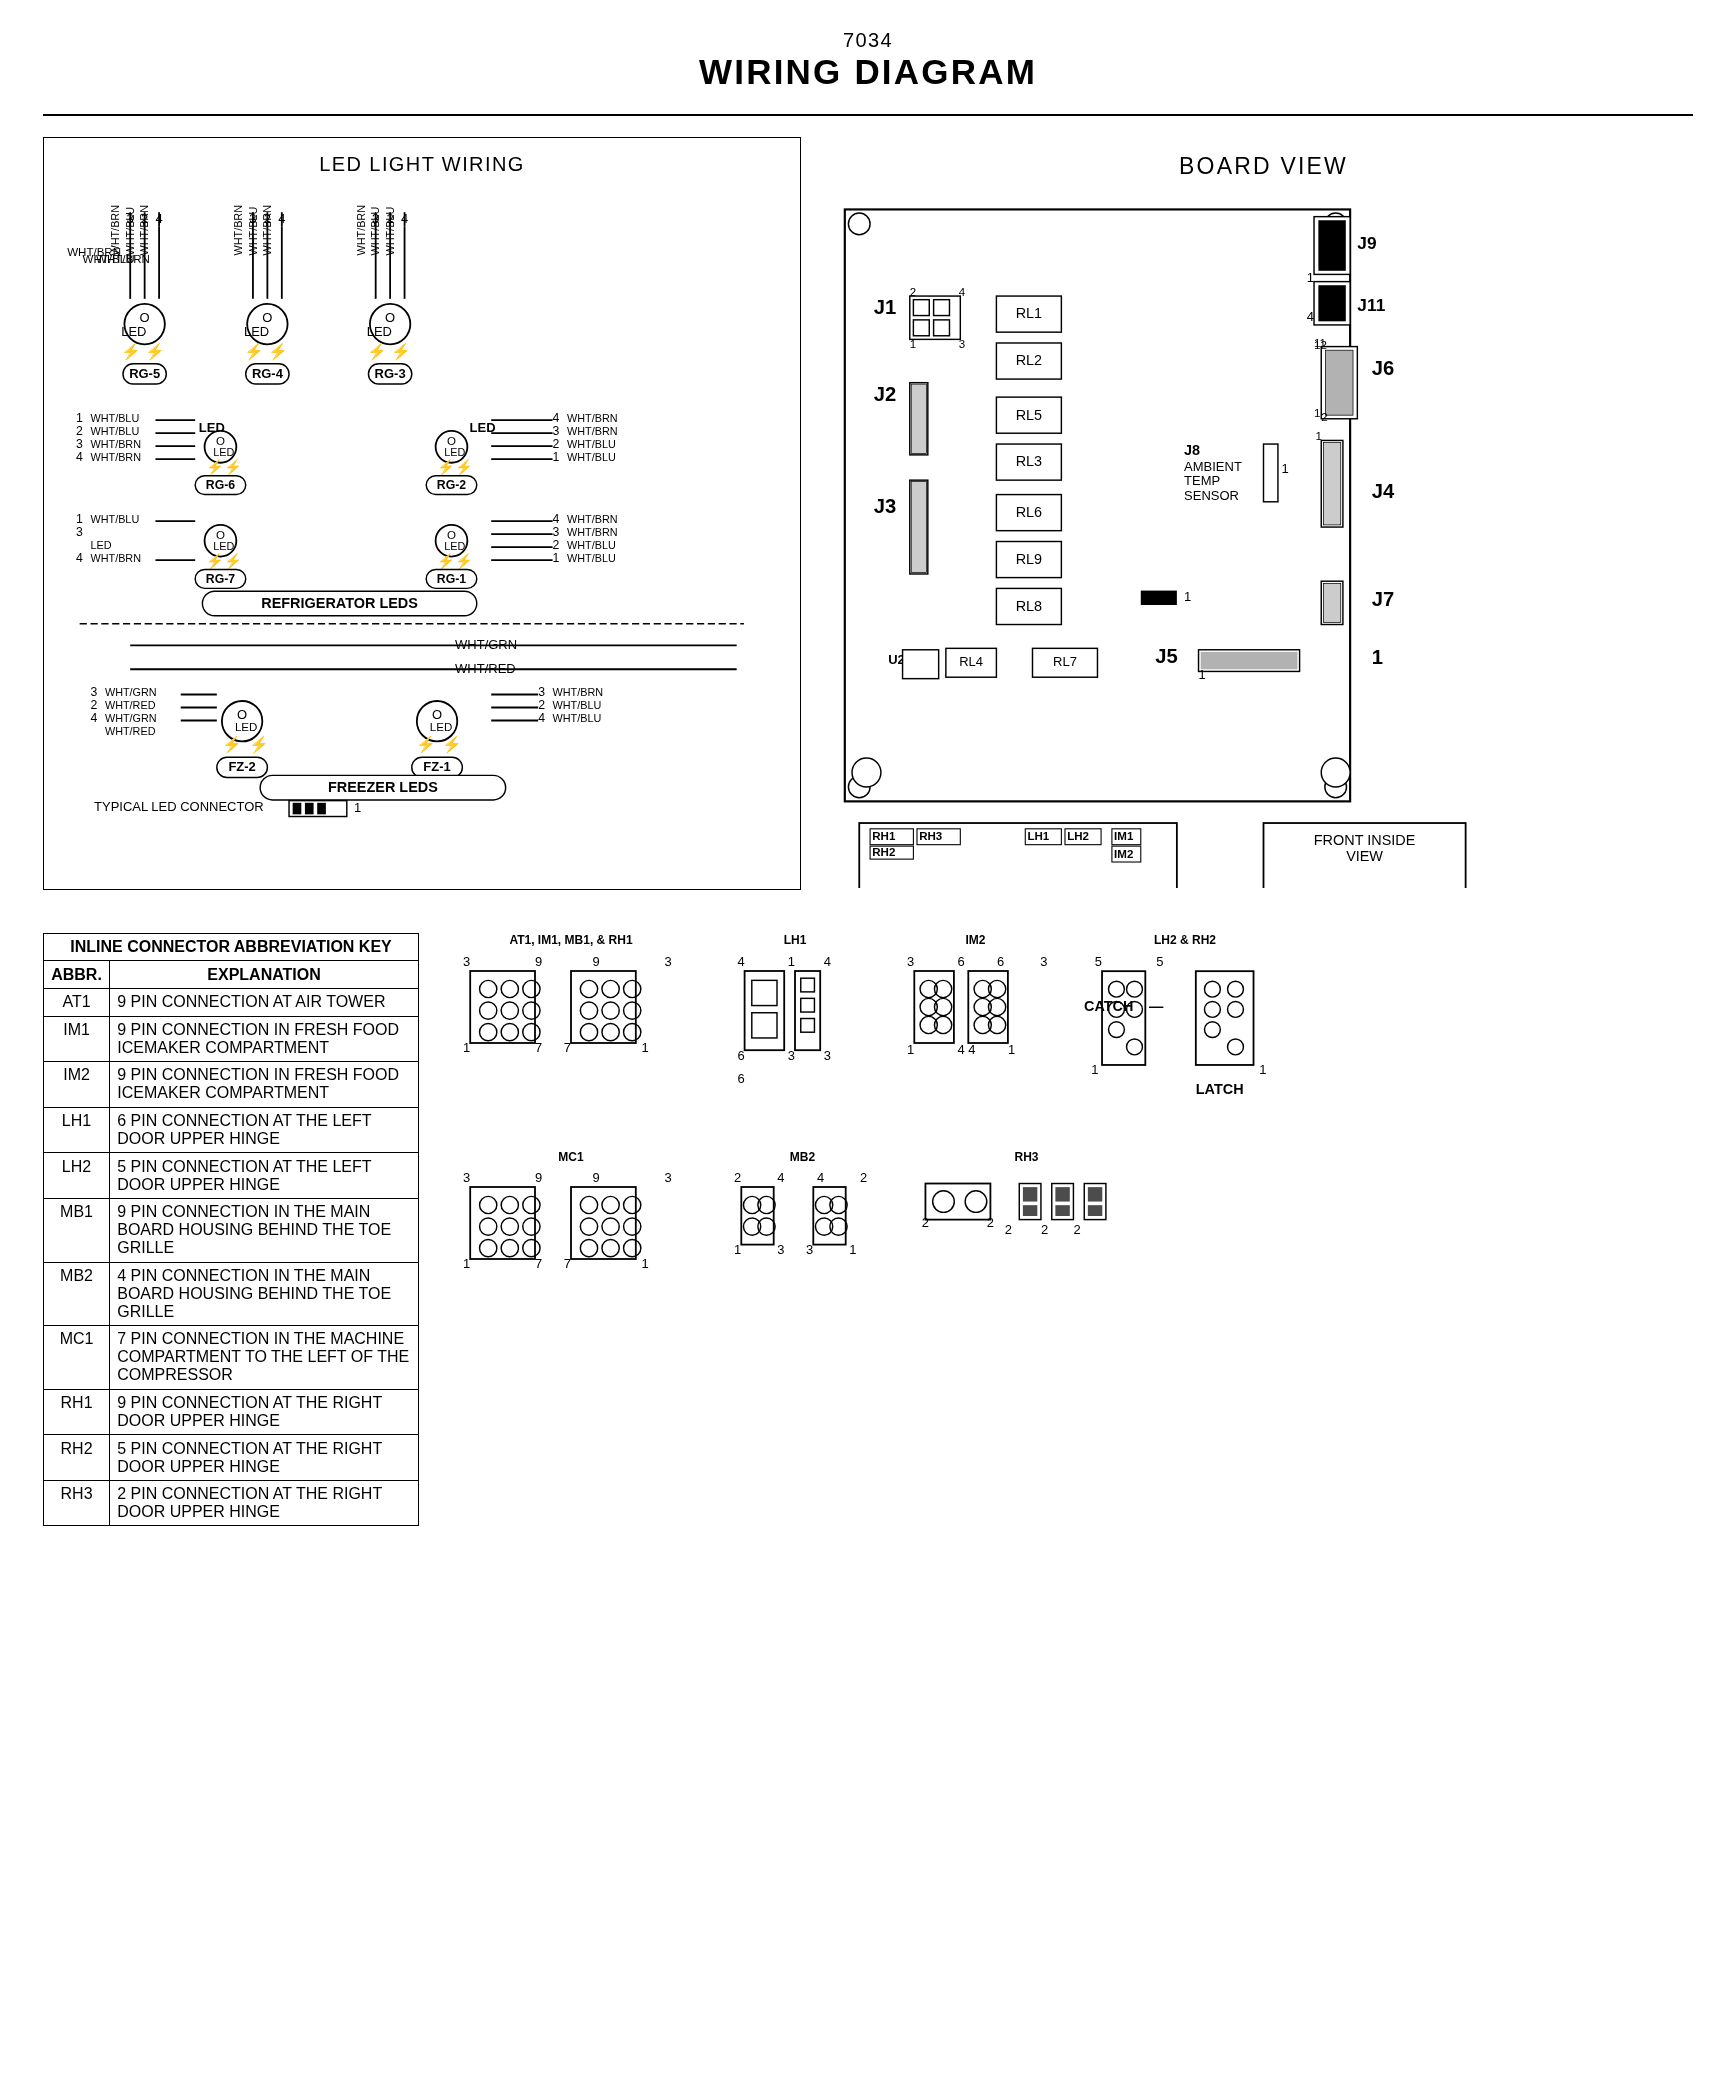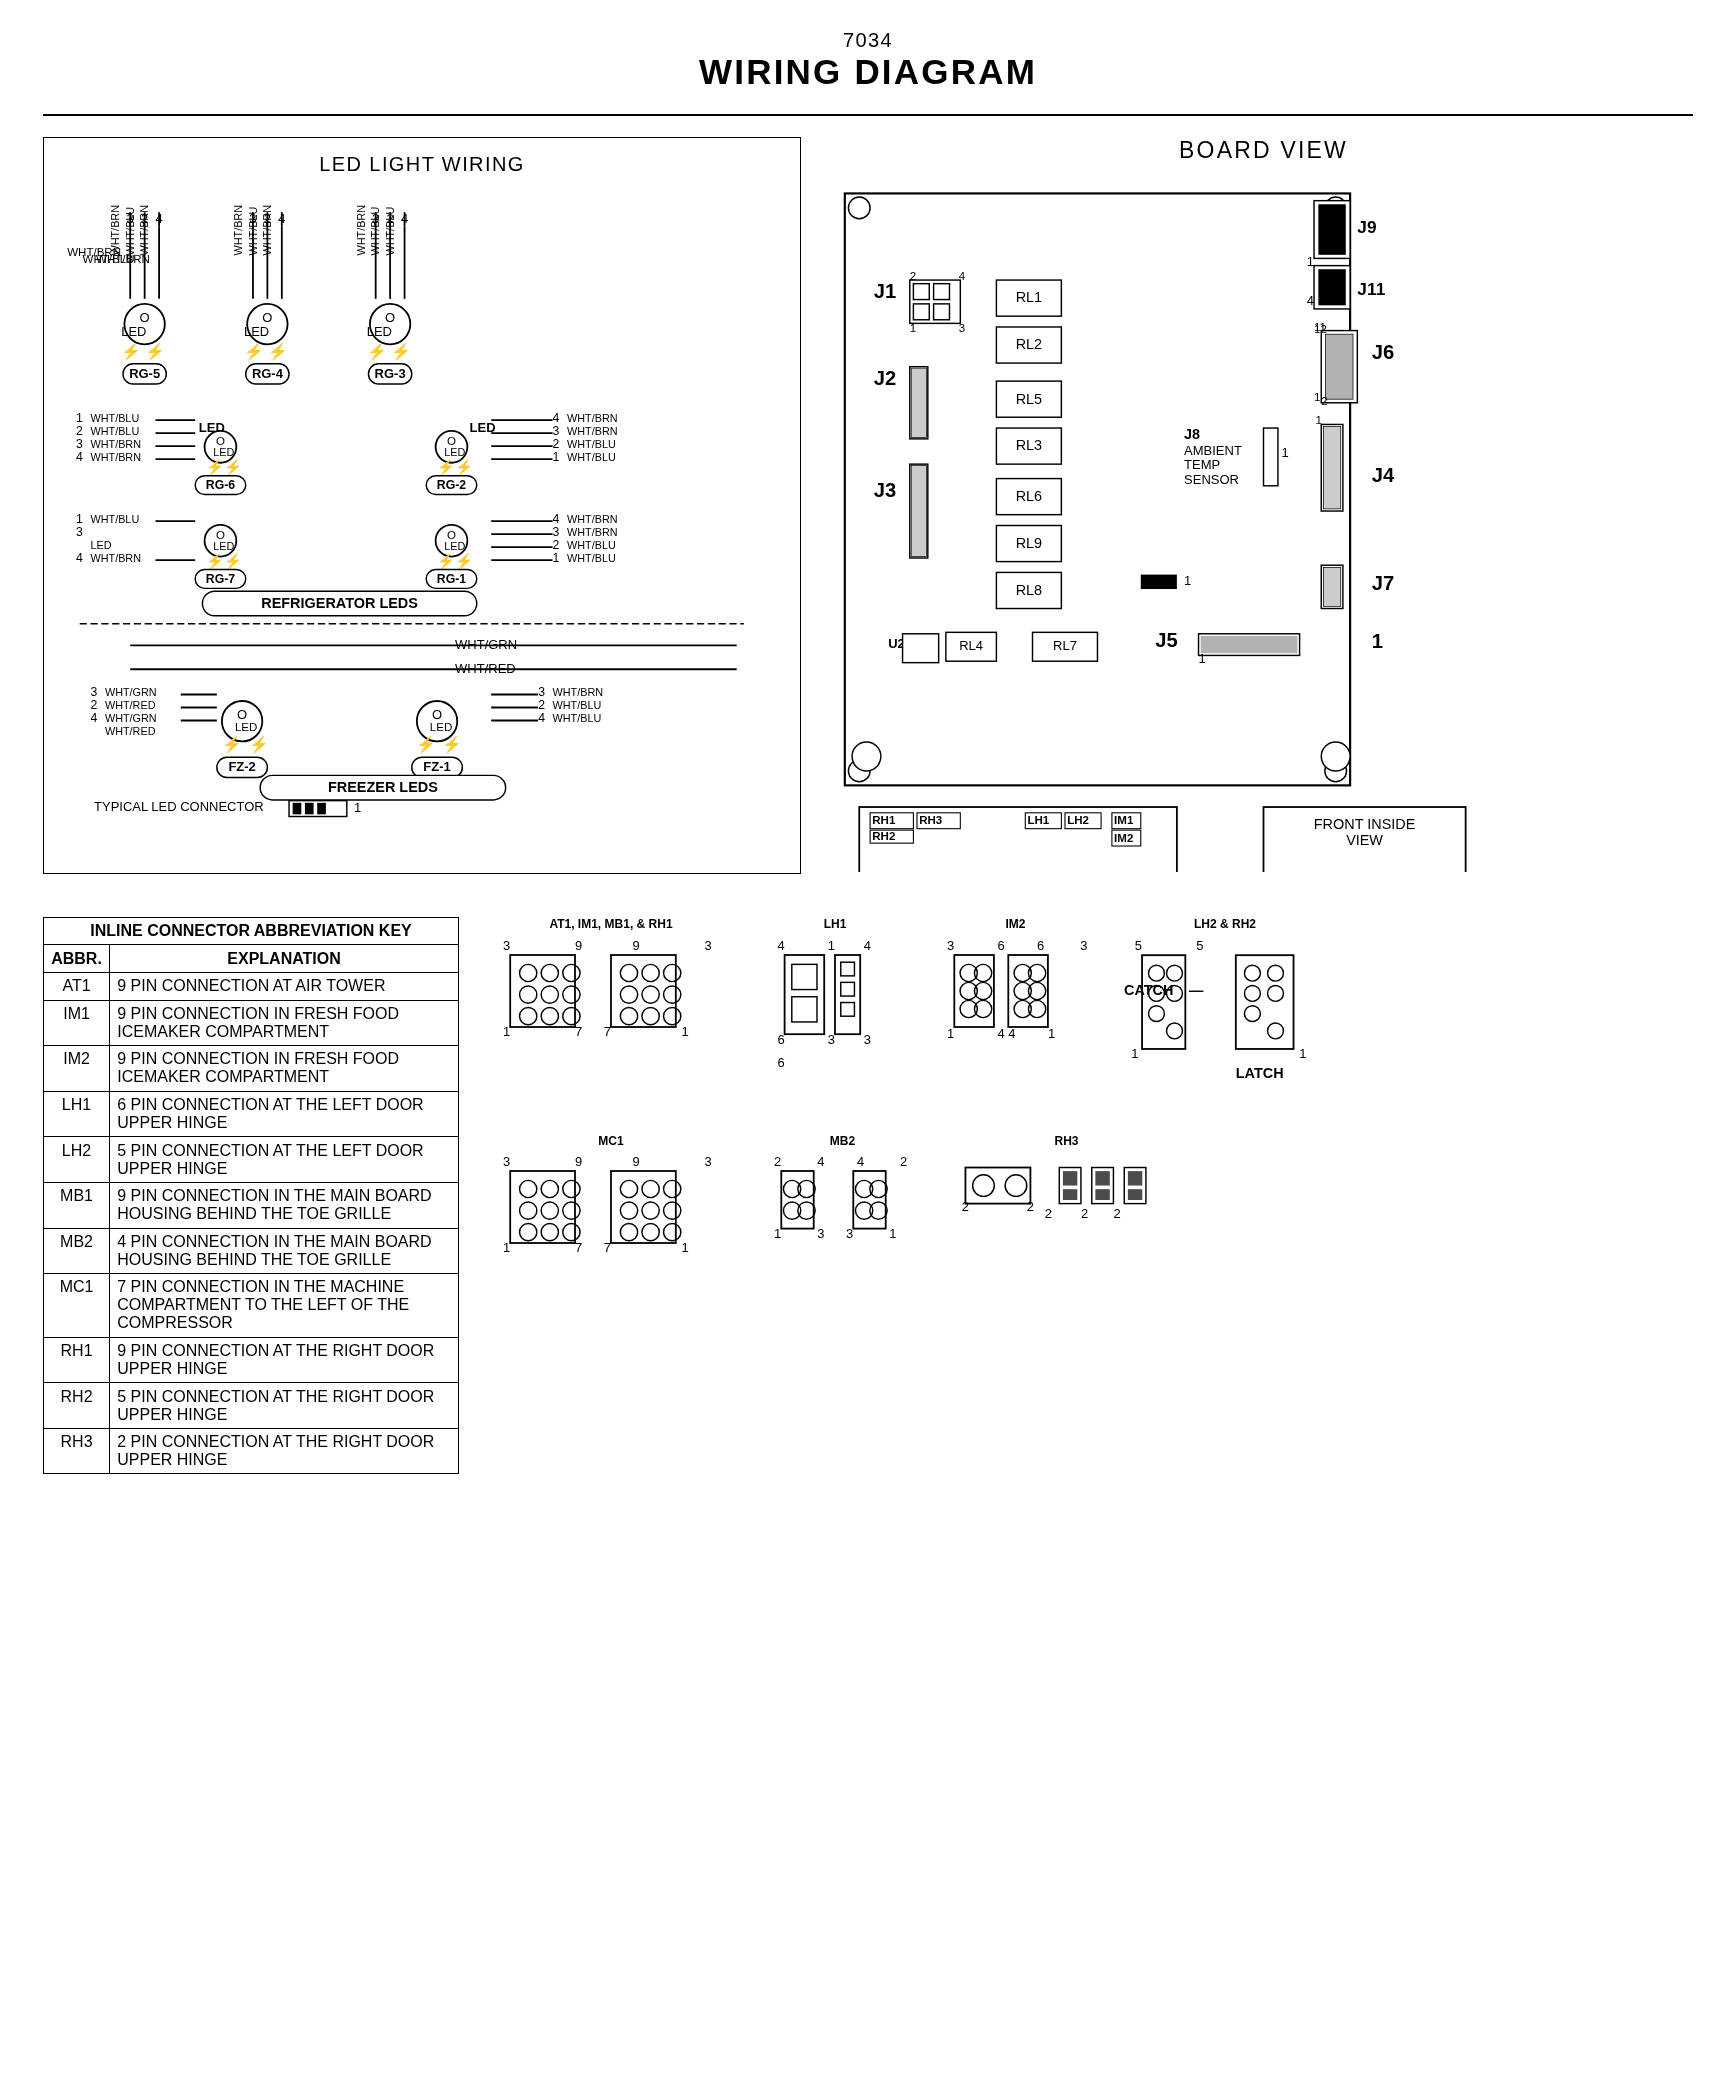--- a/index.html
+++ b/index.html
@@ -68,32 +68,33 @@
     .board-view-section {
       flex: 1;
       position: relative;
     }
     .board-view-title {
       font-size: 23px;
       letter-spacing: 2.2px;
       text-align: center;
       margin-bottom: 14.4px;
       font-weight: normal;
+      margin-top: 16px;
     }
 
     
     .bottom-section {
       display: flex;
       gap: 29px;
       margin-top: 29px;
     }
 
     
     .abbr-table-container {
-      width: 416px;
+      width: 376px;
       flex-shrink: 0;
     }
     .abbr-table {
       border-collapse: collapse;
       width: 100%;
       font-size: 16px;
     }
     .abbr-table th, .abbr-table td {
       border: 1.4px solid #000;
       padding: 4.3px 7.2px;

